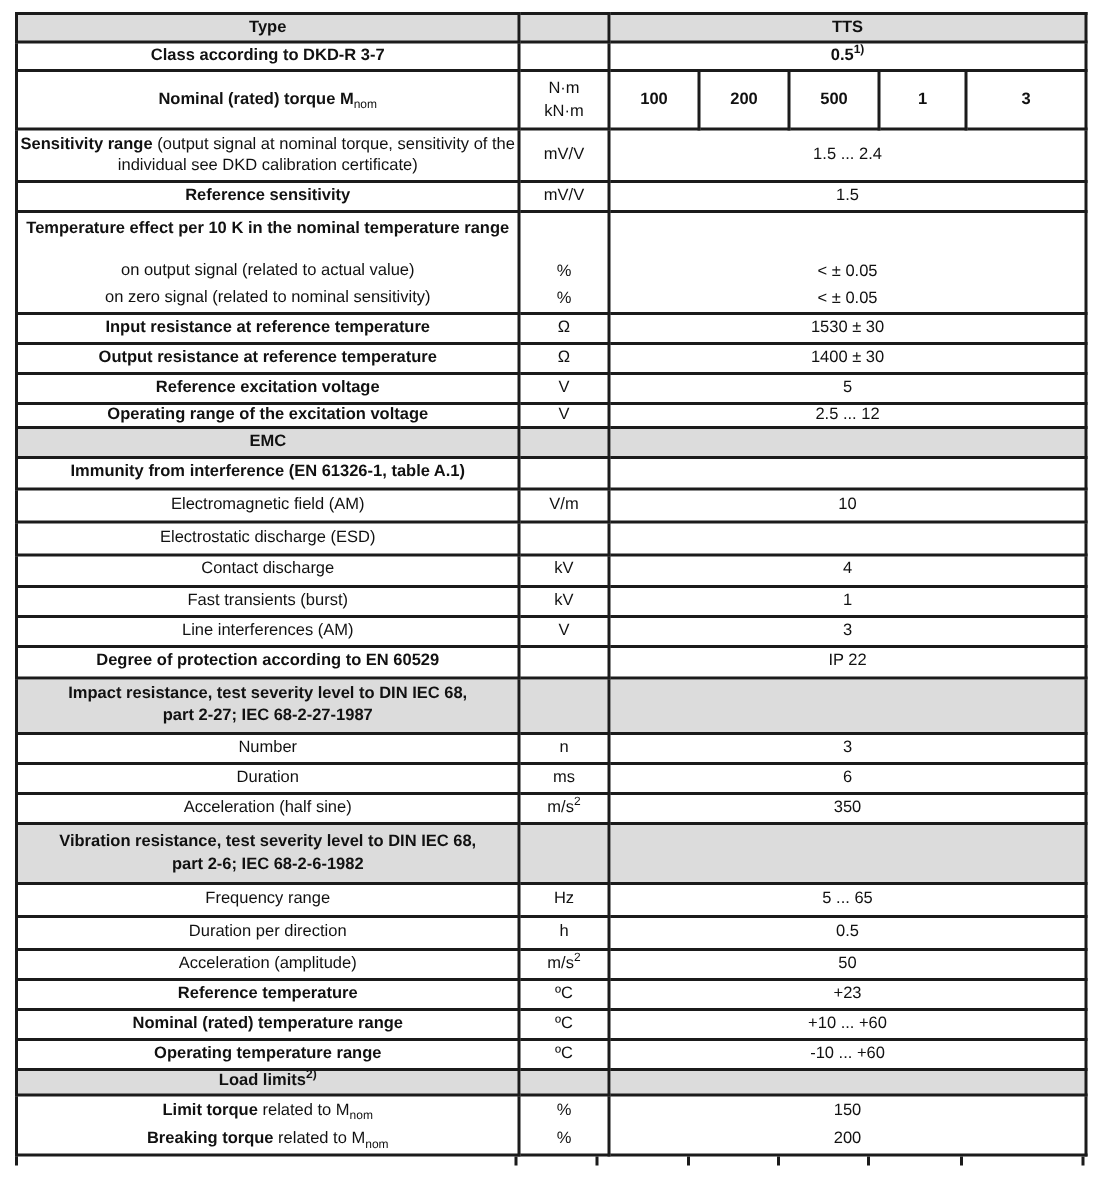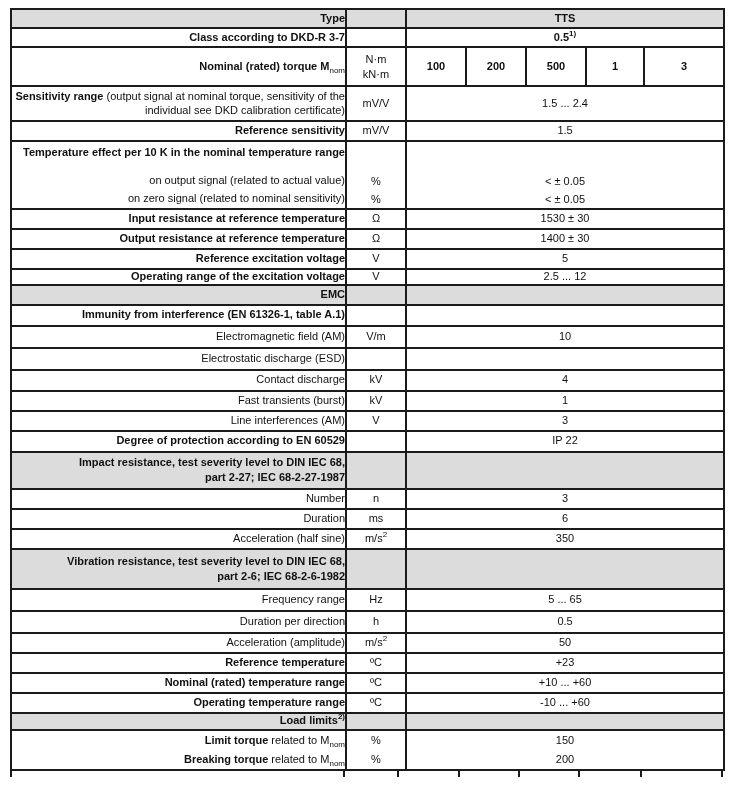--- a/index.html
+++ b/index.html
@@ -19,21 +19,21 @@
     width: 713px;
   }
   #spec-table td {
     border: 2px solid #1b1b1b;
     font-size: 11px;
     line-height: 1.25;
     vertical-align: middle;
     padding: 0;
     overflow: hidden;
   }
-  td.label-cell { padding: 1px 4px 1px 6px; text-align: right; }
+  td.label-cell { padding: 1px 4px 1px 6px; text-align: center; }
   td.label-cell.indent { padding-left: 21px; }
   td.unit-cell { text-align: center; }
   td.value-cell { text-align: center; }
   .b { font-weight: bold; }
   tr.gray td { background: #dcdcdc; }
   sub { font-size: 8px; line-height: 0; }
   sup { font-size: 8px; line-height: 0; }
   
   td.v-top { vertical-align: top; text-align: center; padding-top: 3px; font-weight: bold; }
   td.v-bottom { vertical-align: bottom; text-align: center; padding-bottom: 4px; font-weight: bold; }

